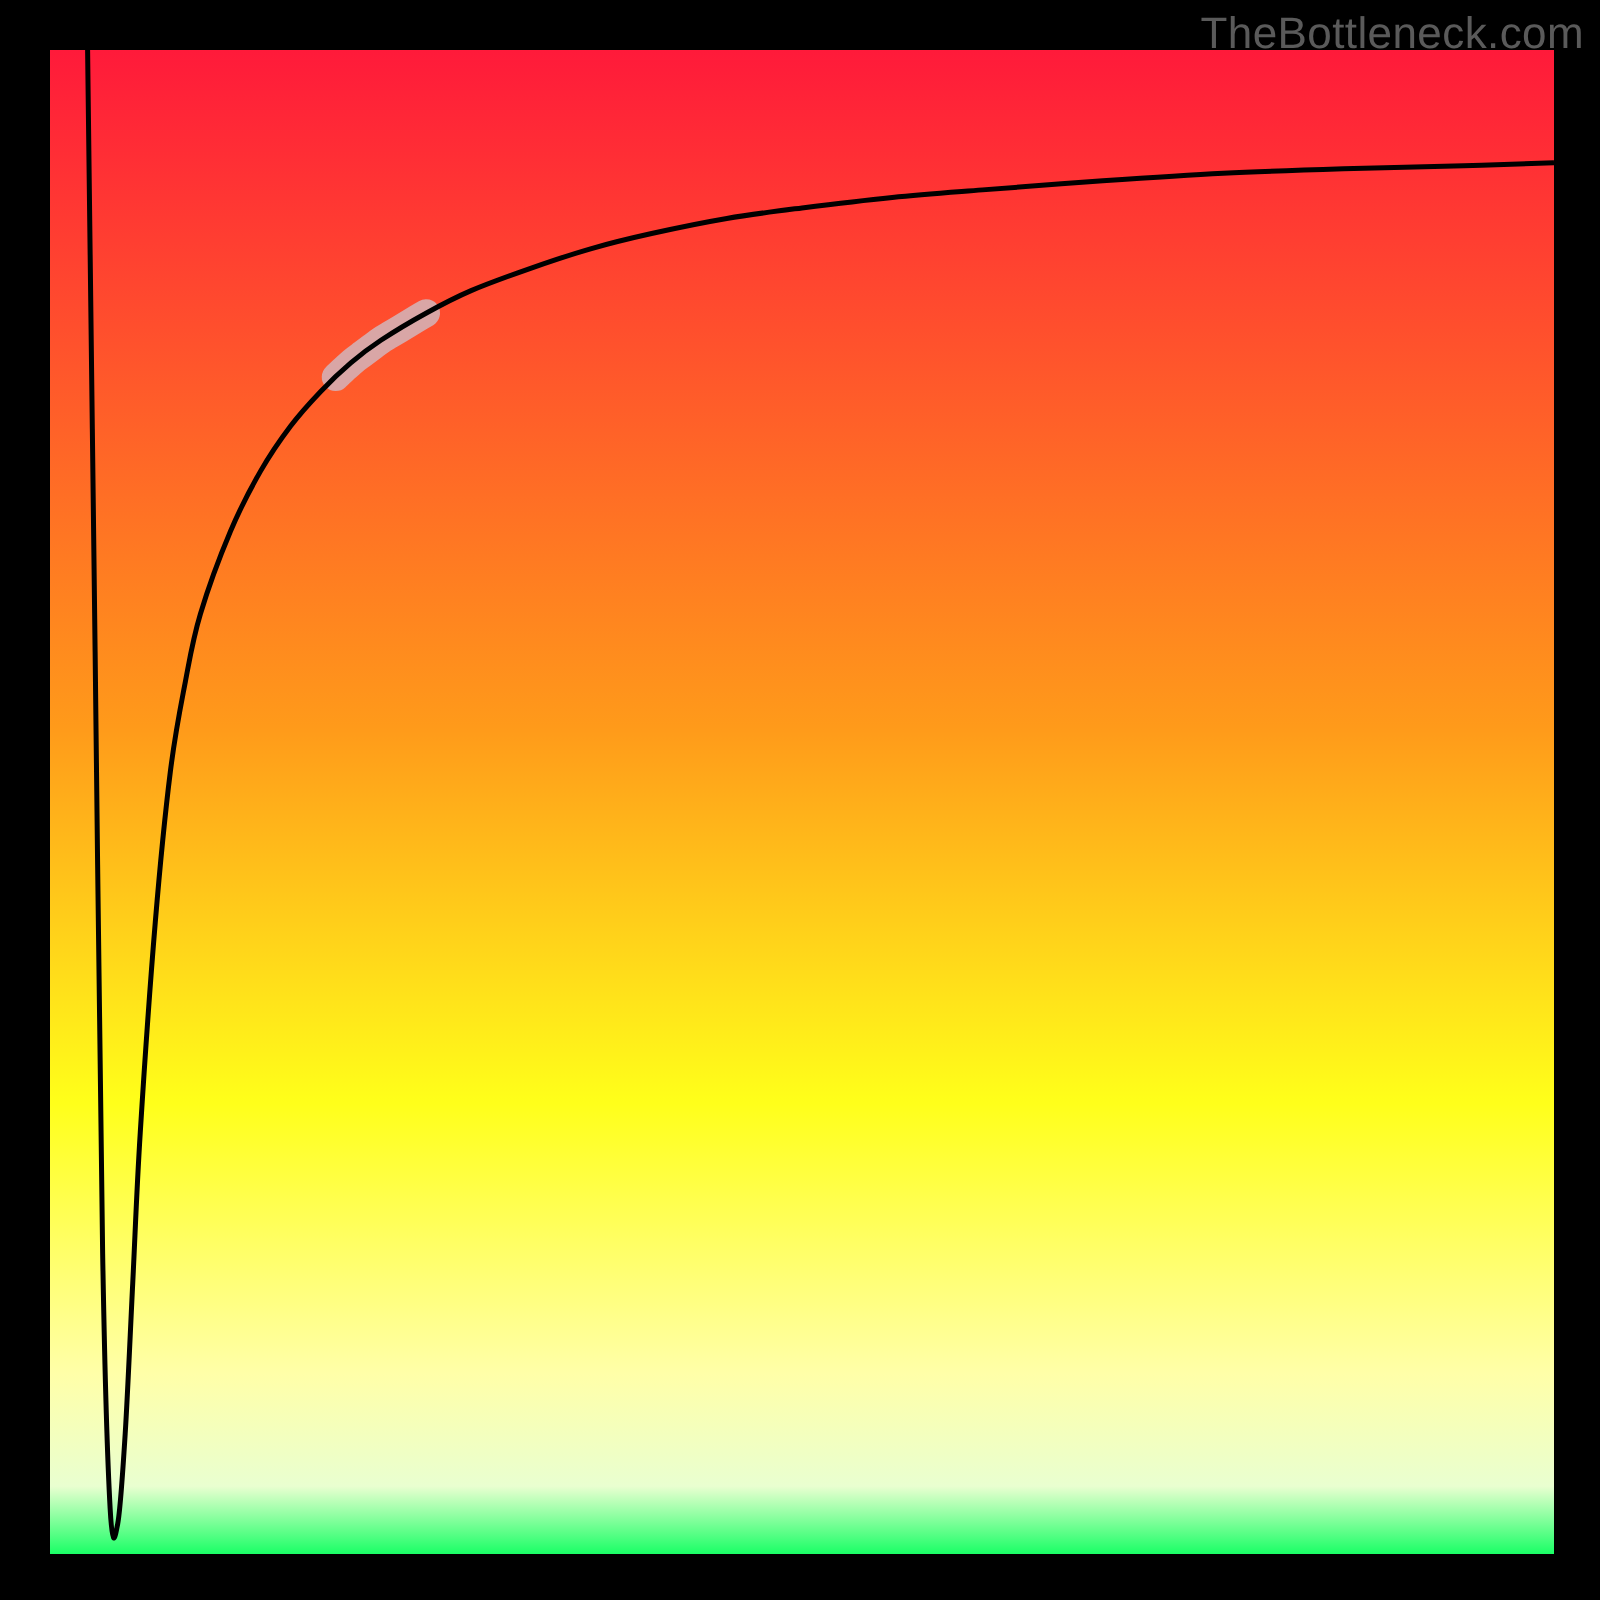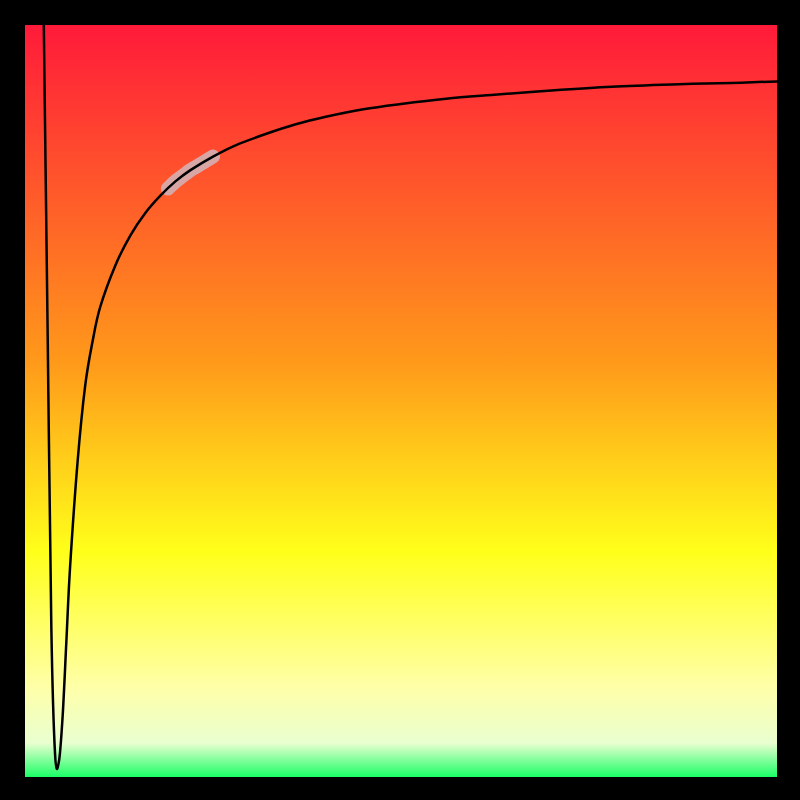--- a/index.html
+++ b/index.html
@@ -54,14 +54,15 @@
             <stop offset="95.5%" stop-color="#e9ffd0"></stop>
             <stop offset="100%" stop-color="#1aff66"></stop>
           </linearGradient>
     </defs>
     <rect x="0" y="0" width="752" height="752" fill="url(#bg-grad)"></rect>
     <path id="thick-seg" stroke-width="14" stroke-linecap="round" fill="none" d="M 142.88 163.56000000000006 C 143.632 162.84560000000002 145.888 160.65226666666658 147.392 159.27359999999987 C 148.896 157.89493333333317 150.39999999999998 156.51626666666655 151.904 155.2879999999999 C 153.40800000000002 154.05973333333324 154.91200000000003 153.03199999999998 156.41600000000003 151.904 C 157.92000000000002 150.776 159.424 149.648 160.928 148.51999999999998 C 162.432 147.39199999999997 163.936 146.15119999999996 165.44 145.13599999999997 C 166.944 144.12079999999997 168.448 143.33120000000002 169.952 142.42880000000002 C 171.456 141.52640000000002 172.96 140.62399999999997 174.464 139.72159999999997 C 175.968 138.81919999999997 177.472 137.91680000000002 178.976 137.01440000000002 C 180.48 136.11200000000002 181.984 135.20959999999997 183.488 134.30719999999997 C 184.992 133.40479999999997 187.248 132.05120000000002 188 131.60000000000002" stroke="#d9a6a6"></path>
     <path id="curve" stroke-width="2.5" fill="none" d="M 18.8 0 C 19.426666666666666 50.13333333333333 21.306666666666665 200.53333333333336 22.56 300.8 C 23.813333333333333 401.06666666666666 25.06666666666667 530.16 26.320000000000004 601.6 C 27.573333333333338 673.0400000000001 28.826666666666668 706.8800000000001 30.080000000000002 729.44 C 31.333333333333336 752 32.586666666666666 743.2266666666667 33.839999999999996 736.96 C 35.09333333333333 730.6933333333334 36.346666666666664 711.8933333333334 37.6 691.84 C 38.85333333333334 671.7866666666666 40.10666666666667 641.7066666666667 41.36 616.64 C 42.61333333333333 591.5733333333333 43.239999999999995 571.52 45.12 541.4399999999999 C 47 511.35999999999996 50.13333333333334 466.24 52.64000000000001 436.16 C 55.146666666666675 406.08000000000004 57.653333333333336 381.0133333333333 60.160000000000004 360.96 C 62.66666666666667 340.90666666666664 65.17333333333333 329 67.67999999999999 315.84000000000003 C 70.18666666666665 302.68000000000006 71.44 294.53333333333336 75.2 282 C 78.96000000000001 269.46666666666664 85.22666666666666 252.54666666666665 90.24 240.64 C 95.25333333333333 228.73333333333332 100.26666666666668 219.3333333333334 105.28000000000002 210.56000000000006 C 110.29333333333335 201.78666666666672 115.30666666666667 194.64266666666668 120.32000000000001 188 C 125.33333333333334 181.35733333333332 130.34666666666666 175.96799999999996 135.35999999999999 170.70399999999995 C 140.3733333333333 165.43999999999994 145.38666666666666 160.67733333333328 150.4 156.41599999999994 C 155.41333333333336 152.1546666666666 159.17333333333335 149.27199999999996 165.44 145.13599999999997 C 171.70666666666665 140.99999999999997 180.48 135.73600000000002 188 131.60000000000002 C 195.52 127.46400000000004 201.7866666666667 124.08000000000006 210.56000000000003 120.32000000000005 C 219.33333333333337 116.56000000000004 230.61333333333334 112.54933333333331 240.64000000000001 109.03999999999996 C 250.66666666666669 105.53066666666662 260.6933333333333 102.14666666666666 270.71999999999997 99.26400000000001 C 280.7466666666666 96.38133333333336 289.52 94.25066666666669 300.8 91.74400000000003 C 312.08000000000004 89.23733333333337 325.8666666666667 86.35466666666672 338.40000000000003 84.22400000000005 C 350.9333333333334 82.09333333333338 362.2133333333333 80.7146666666667 376 78.96000000000004 C 389.7866666666667 77.20533333333337 406.08000000000004 75.20000000000005 421.12000000000006 73.69600000000003 C 436.1600000000001 72.19200000000001 448.6933333333334 71.31466666666658 466.24 69.93599999999992 C 483.78666666666663 68.55733333333326 506.34666666666664 66.80266666666672 526.4 65.42400000000009 C 546.4533333333334 64.04533333333346 566.5066666666667 62.66666666666678 586.5600000000001 61.6640000000001 C 606.6133333333335 60.661333333333424 626.6666666666667 60.0346666666667 646.72 59.408000000000015 C 666.7733333333333 58.78133333333333 689.3333333333334 58.40533333333334 706.88 57.903999999999996 C 724.4266666666666 57.402666666666654 744.48 56.650666666666645 752 56.39999999999998" stroke="#000000"></path>
   </svg>
 </div>
 
+<div class="watermark">TheBottleneck.com</div>
 
 </div>
 
 </body></html>

